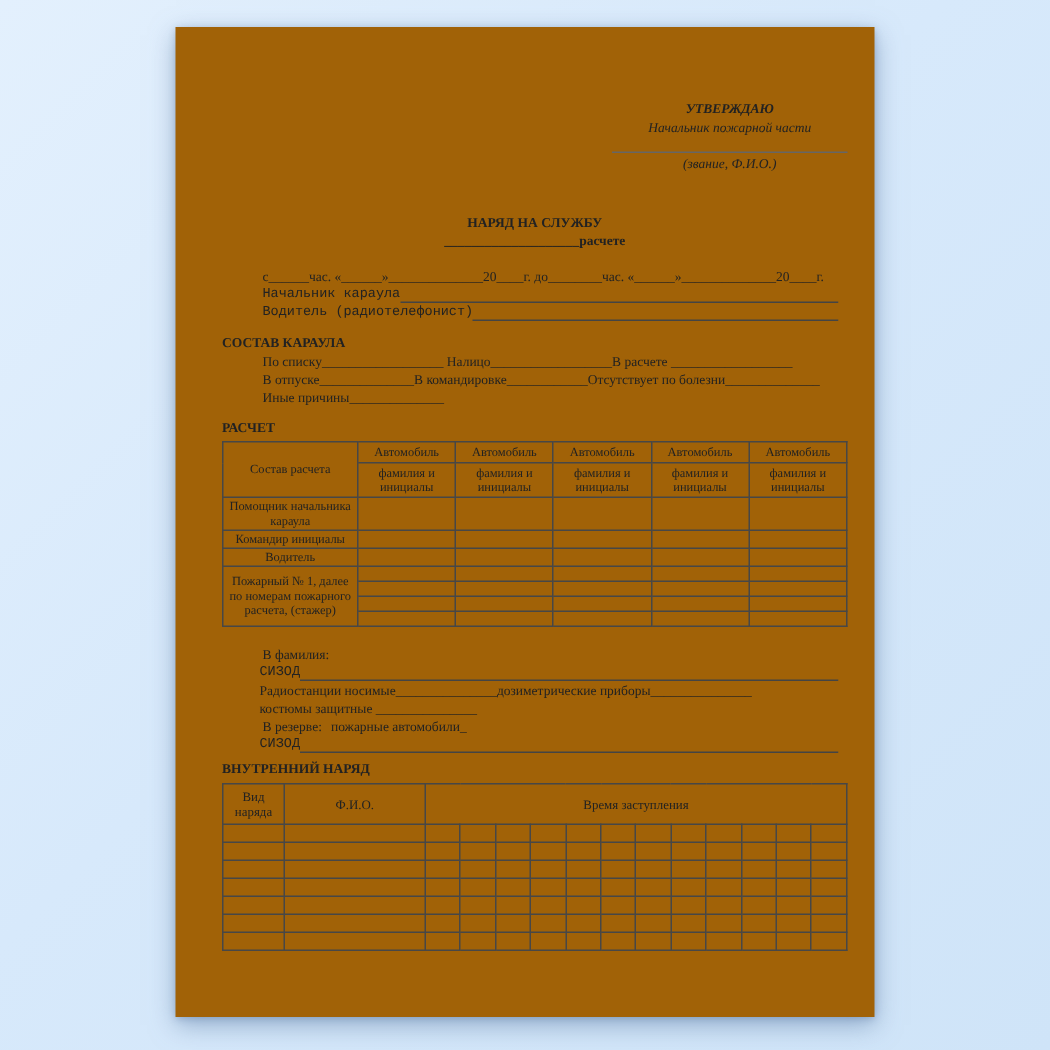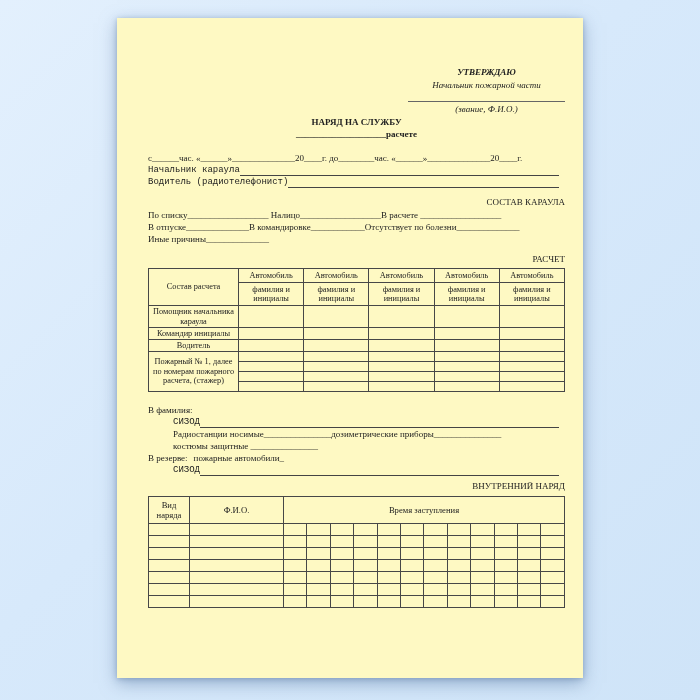--- a/index.html
+++ b/index.html
@@ -5,35 +5,35 @@
   html, body { margin: 0; padding: 0; }
   body {
     width: 700px; height: 700px; overflow: hidden;
     background: linear-gradient(135deg, #e3f0fd 0%, #d7e9fb 45%, #cfe4f8 100%);
     font-family: "Liberation Serif", "DejaVu Serif", serif;
     color: #222;
   }
   .paper {
     position: absolute; left: 117px; top: 18px;
     width: 466px; height: 660px;
-    background: #fef9c3;
+    background: #a16207;
     box-shadow: 0 5px 16px rgba(95,125,165,0.55), 0 1px 5px rgba(95,125,165,0.45);
     box-sizing: border-box;
     padding: 45px 18px 0 31px;
     font-size: 9px; line-height: 12px;
   }
   .approve {
     width: 157px; margin: 3px 0 0 auto; text-align: center;
     font-style: italic; line-height: 13px; white-space: nowrap;
   }
   .approve .b { font-weight: bold; }
   .approve-underline { border-bottom: 1px solid #666; height: 0; margin: 9px 0 1px 0; }
-  .main-title { text-align: center; font-weight: bold; line-height: 12px; }
-  .heading { text-align: right; font-weight: normal; line-height: 13px; }
-  .tline { margin-right: 6px; white-space: nowrap; overflow: hidden; }
+  .main-title { margin-top: 26px; text-align: center; font-weight: bold; line-height: 12px; }
+  .heading { text-align: left; font-weight: bold; line-height: 13px; }
+  .tline { margin-left: 27px; margin-right: 6px; white-space: nowrap; overflow: hidden; }
   .flexline { display: flex; align-items: flex-end; font-family: Liberation Mono, monospace; }
   .fill { flex: 1 1 auto; border-bottom: 1px solid #444; height: 10px; }
   .indent { margin-left: 25px; }
   .gap-lbl { display: inline-block; width: 6px; }
   table { border-collapse: collapse; table-layout: fixed; width: 417px; }
   td, th { border: 1px solid #474747; padding: 0 1px; text-align: center; vertical-align: middle; font-weight: normal; }
   .t1 { font-size: 8.3px; line-height: 9.5px; }
   .t1 .h1 td { height: 13px; }
   .t1 .h2 td { height: 22px; }
   .t1 .r-pom td { height: 21px; }

